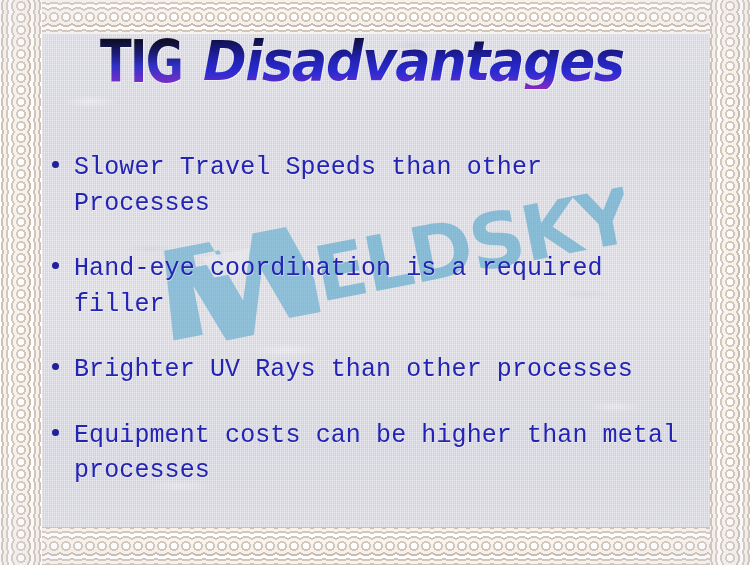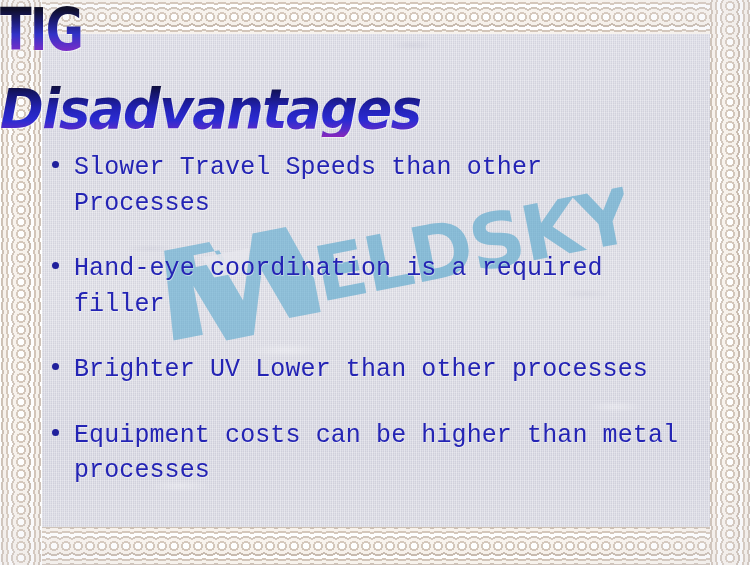--- a/index.html
+++ b/index.html
@@ -128,21 +128,20 @@
   .title-row {
     position: absolute;
     left: 0; right: 0;
     top: 33px;
     height: 72px;
     display: flex;
     align-items: flex-start;
     justify-content: center;
     gap: 22px;
     white-space: nowrap;
-    flex-direction: column;
   }
   .t-tig {
     font-family: "DejaVu Sans", sans-serif;
     font-weight: 700;
     font-size: 58px;
     line-height: 1;
     letter-spacing: -2px;
     transform: scaleX(.80);
     transform-origin: left top;
     background-image: linear-gradient(180deg,
@@ -272,21 +271,21 @@
       <span class="bullet-dot">
           <i></i>
         </span>
       <span class="bullet-text">Hand-eye coordination is a required filler</span>
     </div>
 
     <div class="bullet-item">
       <span class="bullet-dot">
           <i></i>
         </span>
-      <span class="bullet-text">Brighter UV Lower than other processes</span>
+      <span class="bullet-text">Brighter UV Rays than other processes</span>
     </div>
 
     <div class="bullet-item">
       <span class="bullet-dot">
           <i></i>
         </span>
       <span class="bullet-text">Equipment costs can be higher than metal processes</span>
     </div>
 
   </div>

